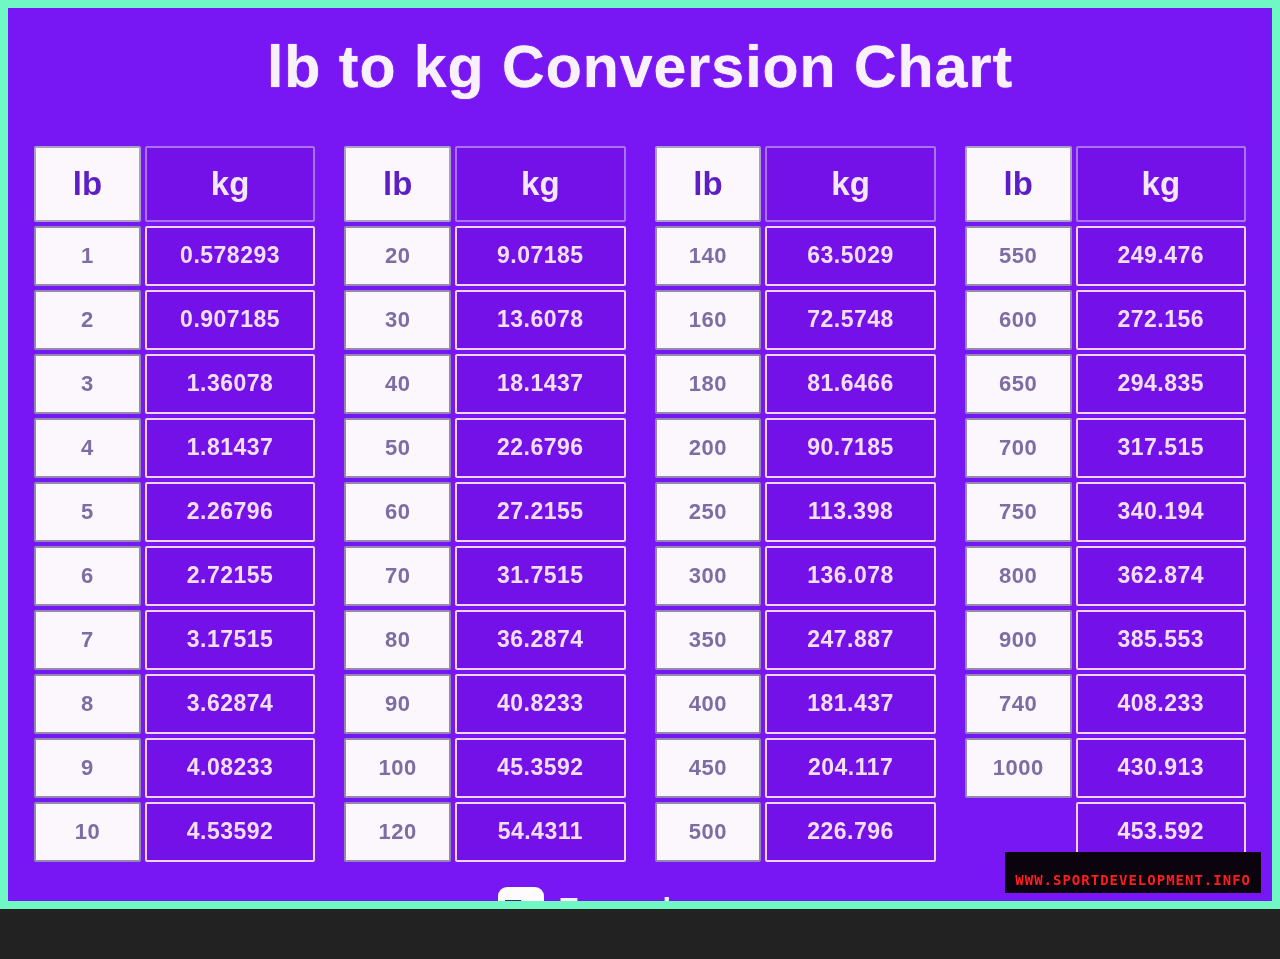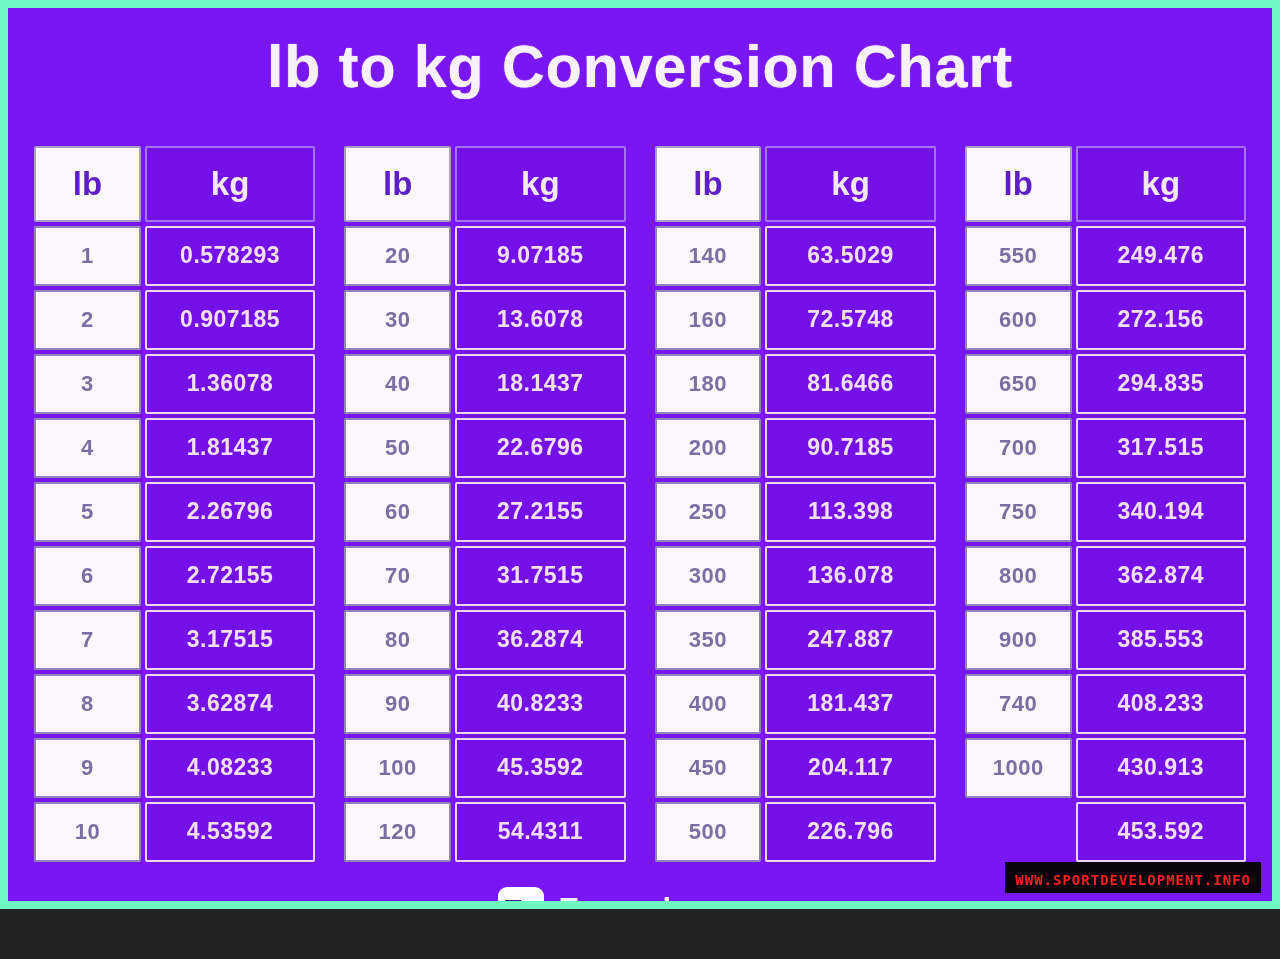--- a/index.html
+++ b/index.html
@@ -107,21 +107,21 @@
   .watermark {
     position: absolute;
     right: 11px;
     bottom: 8px;
     background: #0b040e;
     color: #ff1e1e;
     font-family: "DejaVu Sans Mono", "Liberation Mono", monospace;
     font-weight: bold;
     font-size: 14px;
     letter-spacing: 1px;
-    padding: 10px 10px 5px 10px;
+    padding: 20px 10px 5px 10px;
     white-space: nowrap;
   }
 </style>
 </head>
 <body>
 
 <div class="poster">
 
   <div class="title">lb to kg Conversion Chart</div>
 

